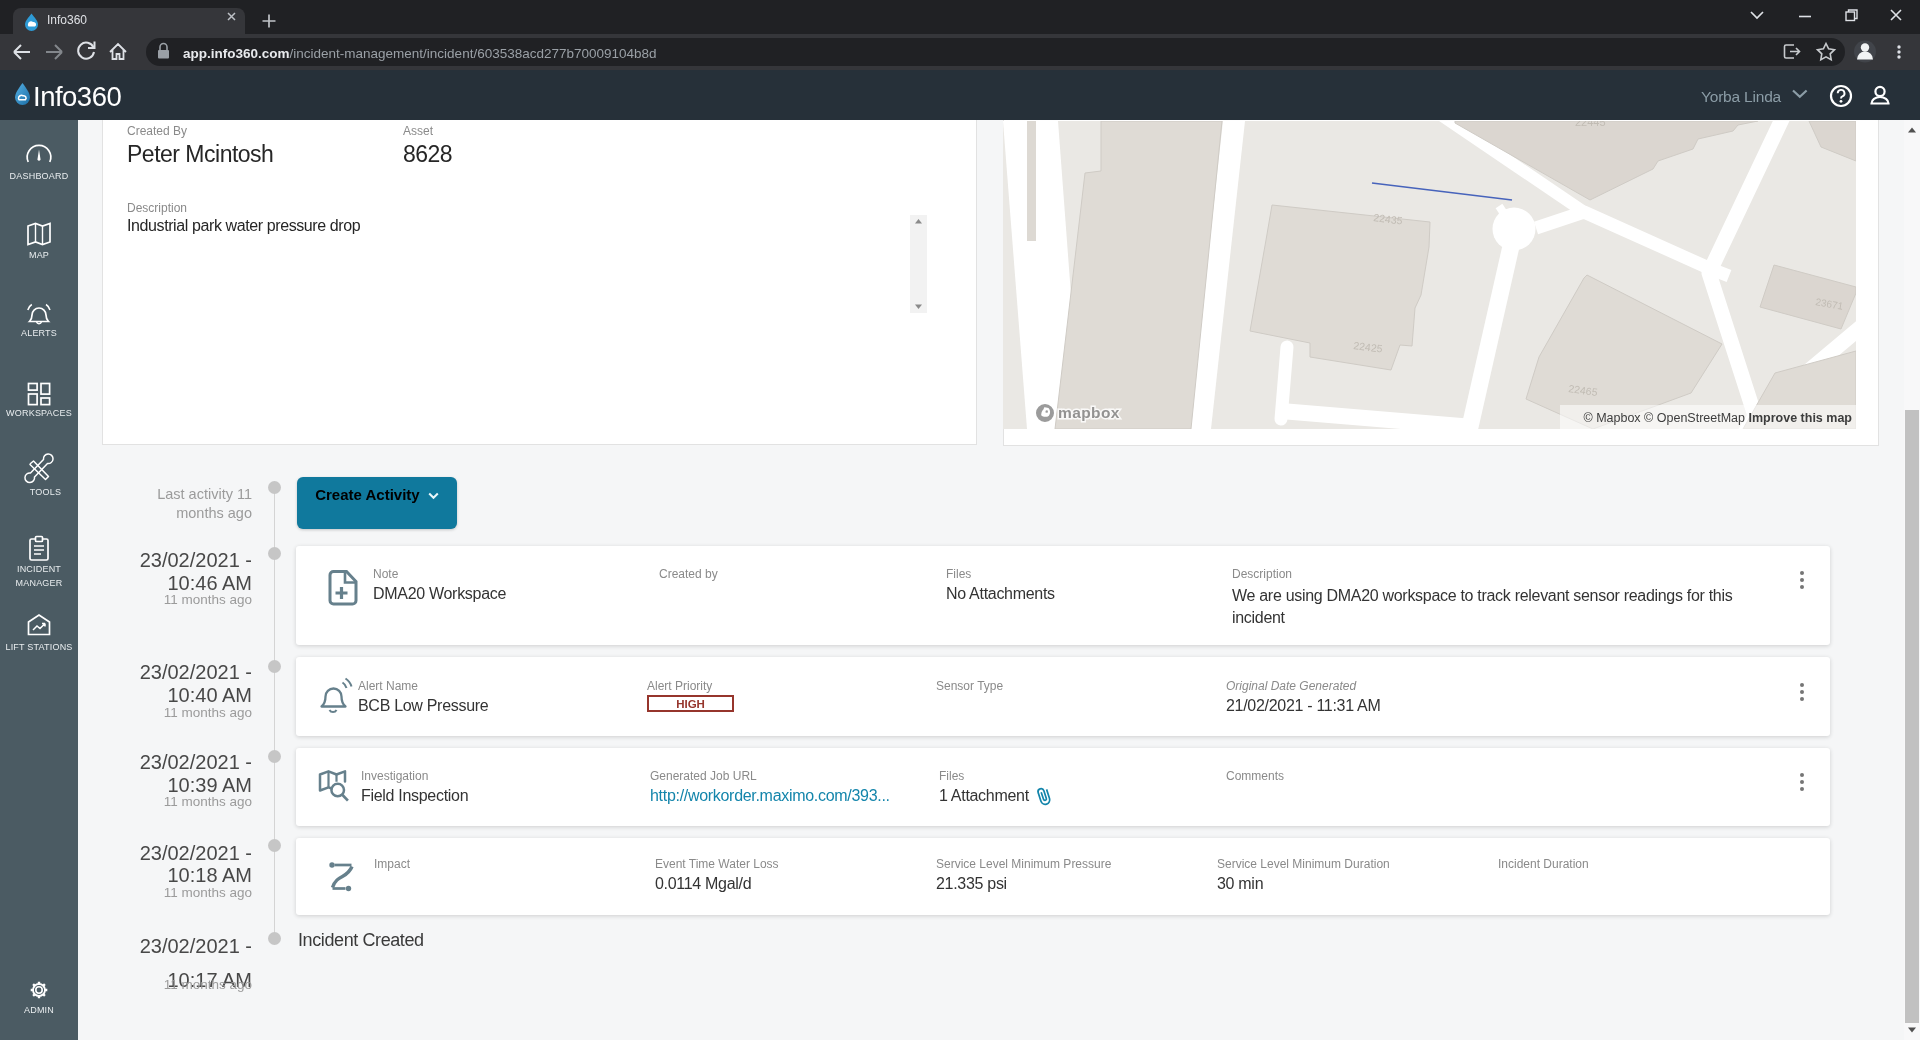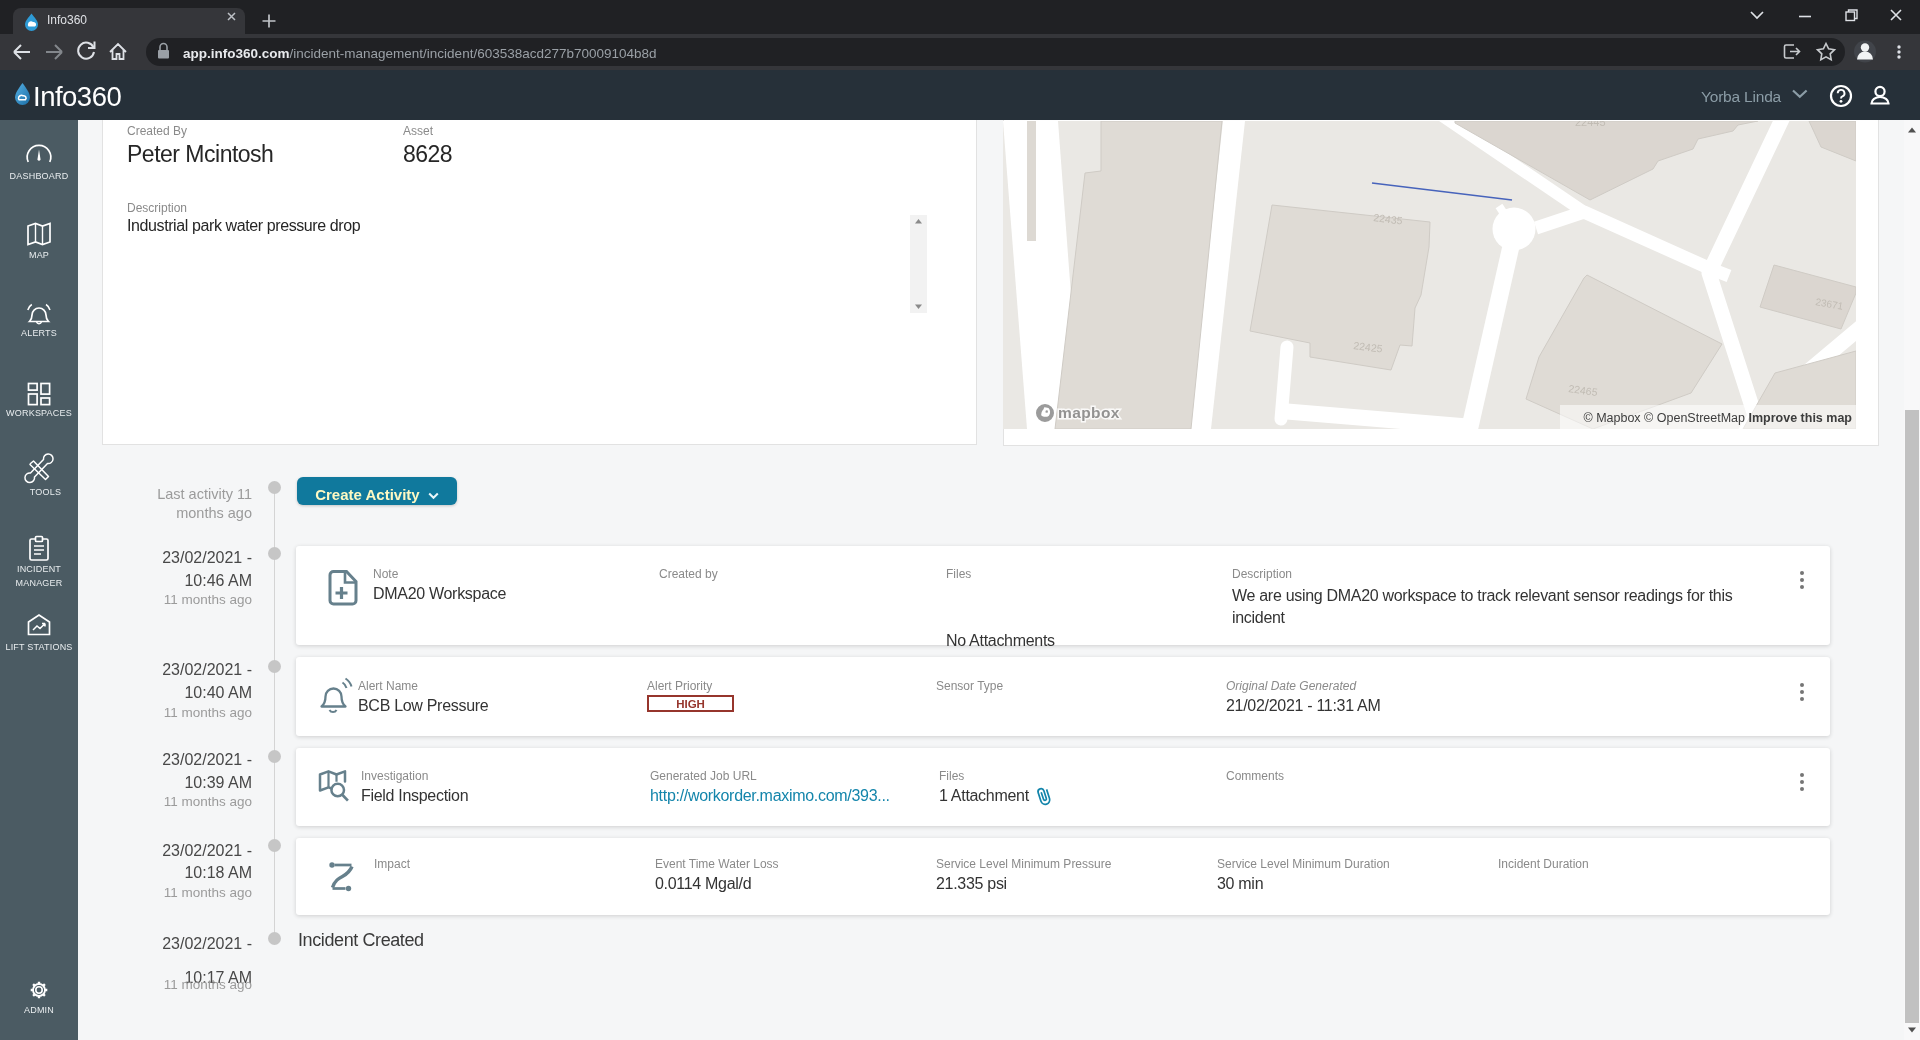--- a/index.html
+++ b/index.html
@@ -31,26 +31,26 @@
   .lbl { position:absolute; font-size:12px; color:#8a8a8a; letter-spacing:0; }
   .val { position:absolute; font-size:23px; letter-spacing:-0.5px; color:#262626; }
 
   .tcard { position:absolute; left:296px; width:1534px; background:#fff; border-radius:3px; box-shadow:0 1px 4px rgba(0,0,0,0.16); }
   .clbl { position:absolute; font-size:12px; color:#8a8a8a; }
   .cval { position:absolute; font-size:16px; letter-spacing:-0.3px; color:#333; }
   .kebab { position:absolute; left:1800px; width:4px; }
   .kebab i { display:block; width:4px; height:4px; border-radius:50%; background:#757575; margin-bottom:3px; }
 
   
-  .tdate { position:absolute; width:160px; right:1668px; text-align:right; font-size:16px; color:#484848; }
+  .tdate { position:absolute; width:160px; right:1668px; text-align:right; font-size:20px; color:#484848; }
   .tmon  { position:absolute; width:160px; right:1668px; text-align:right; font-size:13.5px; color:#9b9b9b; }
   .dot { position:absolute; left:268px; width:13px; height:13px; border-radius:50%; background:#c6c6c6; }
   #tline { left:273.5px; top:487px; width:1.6px; height:452px; background:#d4d4d4; }
 
-  #createbtn { left:297px; top:477px; width:160px; height:28px; background:#10799d; border-radius:6px; color:#fef9c3; font-size:15px; font-weight:bold; line-height:36px; text-align:center; box-shadow:0 1px 3px rgba(0,0,0,0.2); }
+  #createbtn { left:297px; top:477px; width:160px; height:52px; background:#10799d; border-radius:6px; color:#000000; font-size:15px; font-weight:bold; line-height:36px; text-align:center; box-shadow:0 1px 3px rgba(0,0,0,0.2); }
 
   .badge { position:absolute; border:2px solid #96352c; color:#96352c; font-weight:bold; font-size:11.5px; text-align:center; }
   a.lnk { color:#1385ab; text-decoration:none; }
 
   
   #sbtrack { left:1904px; top:120px; width:16px; height:920px; background:#f8f8f9; }
   #sbthumb { left:1905px; top:410px; width:14px; height:613px; background:#c1c1c1; }
 </style>
 </head>
 <body>
@@ -294,21 +294,21 @@
       <path d="M56 326.5 C51 339 41 334 36.5 347.5" stroke-width="3.4"></path>
       <path d="M36.5 348.5 h13" stroke-width="2.7"></path>
       <circle cx="52.5" cy="348.5" r="2.7" fill="#66808c" stroke="none"></circle>
     </g>
   </svg>
 
   <div class="clbl" style="left:373px; top:567px;">Note</div>
   <div class="cval" style="left:373px; top:585px;">DMA20 Workspace</div>
   <div class="clbl" style="left:659px; top:567px;">Created by</div>
   <div class="clbl" style="left:946px; top:567px;">Files</div>
-  <div class="cval" style="left:946px; top:585px;margin-top:47px;">No Attachments</div>
+  <div class="cval" style="left:946px; top:585px;">No Attachments</div>
   <div class="clbl" style="left:1232px; top:567px;">Description</div>
   <div class="cval" style="left:1232px; top:585px; line-height:22px;">We are using DMA20 workspace to track relevant sensor readings for this<br>incident</div>
   <div class="kebab" style="top:571px;">
       <i></i>
       <i></i>
       <i></i>
     </div>
 
   <div class="clbl" style="left:358px; top:679px;">Alert Name</div>
   <div class="cval" style="left:358px; top:697px;">BCB Low Pressure</div>

